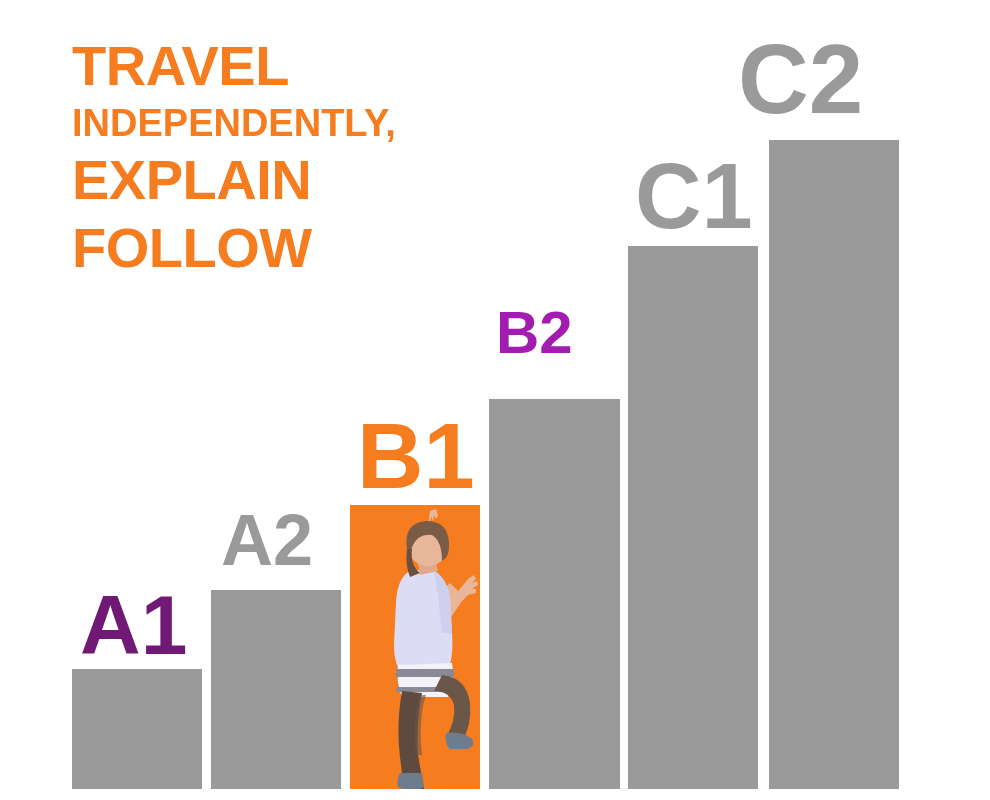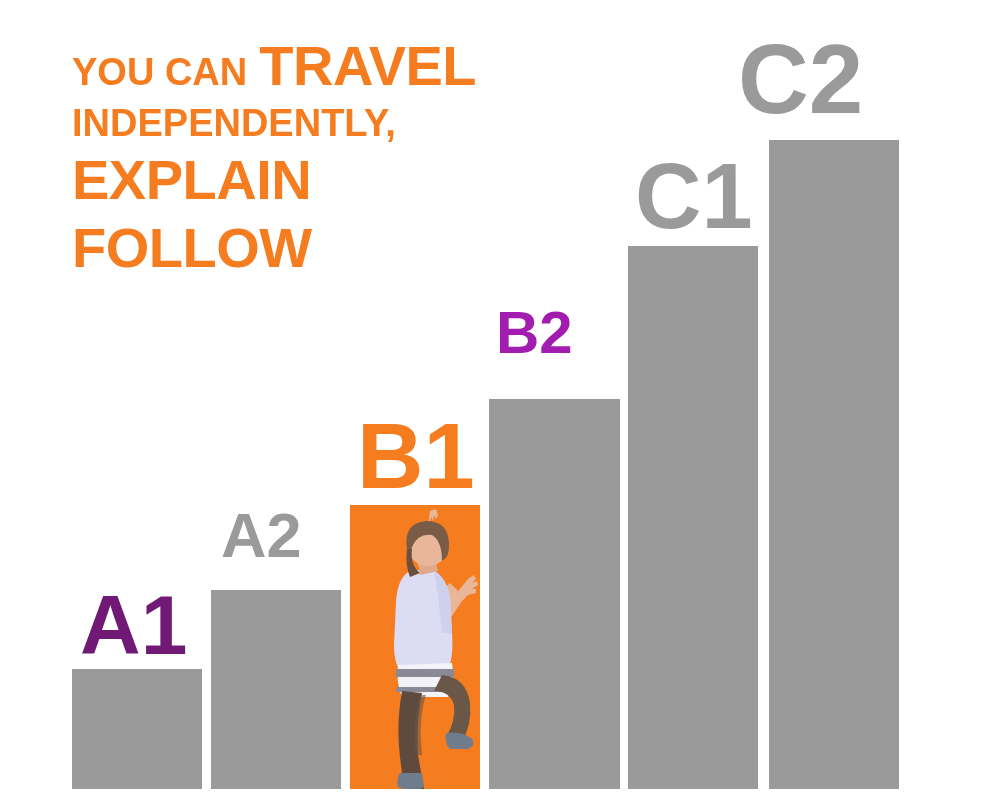--- a/index.html
+++ b/index.html
@@ -74,21 +74,21 @@
 <body>
 
 <div id="stage">
 
   <div id="chart">
 
     <div class="bar" style="left:72px;width:130px;top:669px;bottom:11px;background:#9A9A9A;"></div>
     <div class="bar-label" style="left:80px;top:583px;font-size:84px;color:#701a75;">A1</div>
 
     <div class="bar" style="left:211px;width:130px;top:590px;bottom:11px;background:#9A9A9A;"></div>
-    <div class="bar-label" style="left:221px;top:504px;font-size:63px;color:#9A9A9A;">A2</div>
+    <div class="bar-label" style="left:221px;top:504px;font-size:72px;color:#9A9A9A;">A2</div>
 
     <div class="bar" style="left:350px;width:130px;top:505px;bottom:11px;background:#F57C1F;overflow:hidden;">
 
       <svg width="130" height="284" viewBox="0 0 130 284" style="position:absolute;left:0;top:0;display:block;">
 
         <path d="M74 48 L80 6 L86 4 L88 10 L86 14 L84 10 L83 16 L81 12 L80 18 L79 13 L83 52 Z" fill="#E8B79A"></path>
         <path d="M68 60 L80 20 L88 24 L77 66 Z" fill="#E8B79A"></path>
 
         <path d="M92 106 L118 74 L124 70 L126 74 L122 78 L127 76 L128 80 L122 84 L126 84 L126 88 L118 90 L112 96 L100 114 Z" fill="#E8B79A"></path>
         <path d="M78 98 L100 78 L110 88 L92 112 Z" fill="#E8B79A"></path>
@@ -128,21 +128,20 @@
     <div class="bar" style="left:628px;width:130px;top:246px;bottom:11px;background:#9A9A9A;"></div>
     <div class="bar-label" style="left:635px;top:150px;font-size:92px;color:#9A9A9A;">C1</div>
 
     <div class="bar" style="left:769px;width:130px;top:140px;bottom:11px;background:#9A9A9A;"></div>
     <div class="bar-label" style="left:738px;top:30px;font-size:98px;color:#9A9A9A;">C2</div>
   </div>
 
   <div id="headline">
 
     <div class="hl-row">
-      <span class="hl-line hl-small">YOU CAN</span>
       <span class="hl-line hl-big">TRAVEL</span>
     </div>
 
     <div class="gap-a">
       <span class="hl-line hl-small">INDEPENDENTLY,</span>
     </div>
 
     <div class="gap-b">
       <span class="hl-line hl-big">EXPLAIN</span>
     </div>

